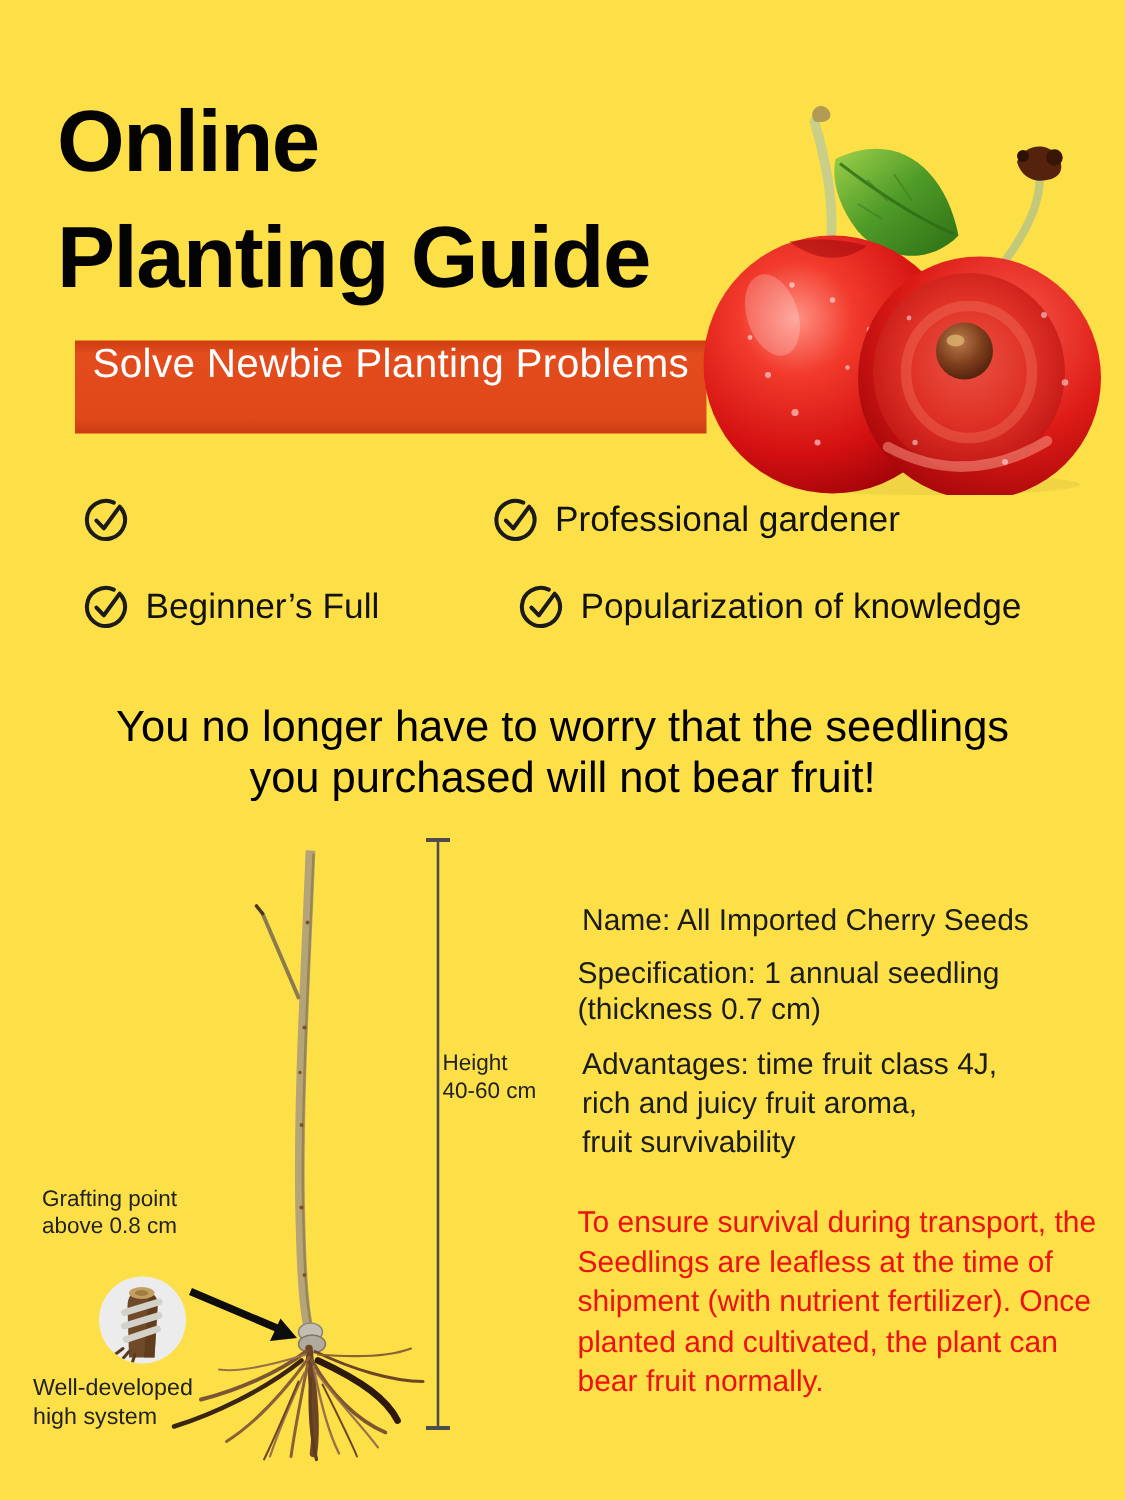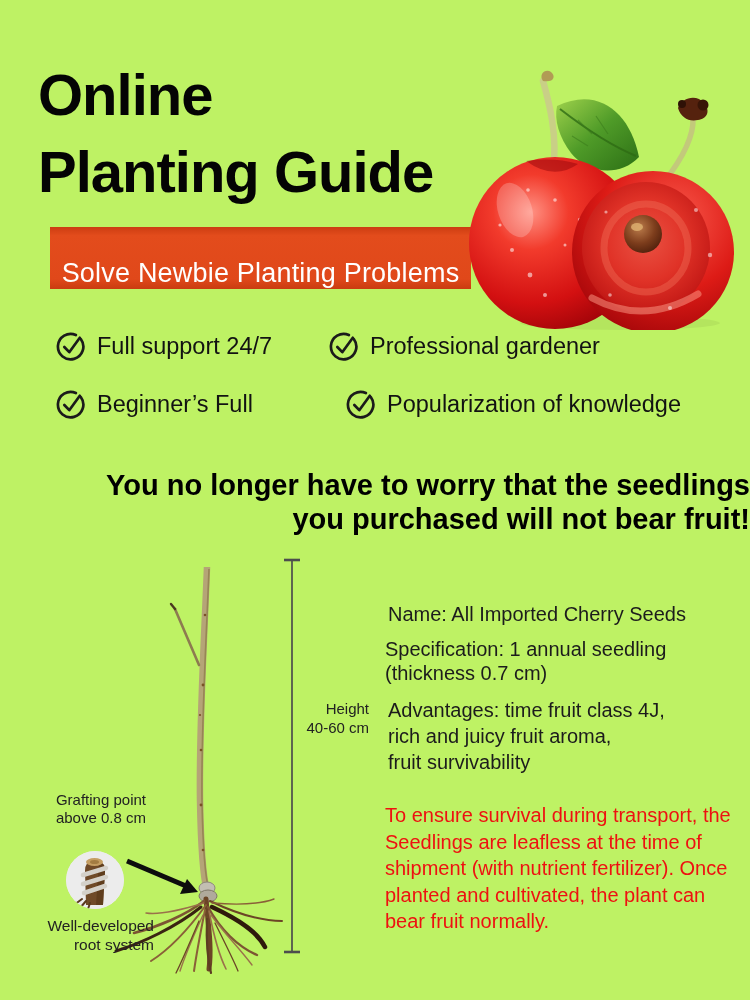--- a/index.html
+++ b/index.html
@@ -1,51 +1,51 @@
 <!DOCTYPE html>
 <html><head>
 <meta charset="utf-8">
 <style>
   * { margin:0; padding:0; box-sizing:border-box; }
   html,body { background:#fff; }
   #page {
-    position:relative; width:750px; height:1000px; background:#bef264;
+    position:relative; width:750px; height:1000px; background:#fde047;
     font-family:"Liberation Sans", sans-serif; overflow:hidden; color:#111;
   }
   
   .title {
     position:absolute; left:38px; top:56px;
     font-size:58px; font-weight:bold; line-height:77px;
     letter-spacing:-1px; color:#040404;
   }
   
   .banner {
     position:absolute; left:50px; top:227px; width:421px; height:62px;
     background:linear-gradient(180deg,#cc3d11 0%, #e34c1c 14%, #e0481a 84%, #c93c10 100%);
-    display:flex; align-items:flex-end; justify-content:center;
+    display:flex; align-items:flex-start; justify-content:center;
     z-index:1;
   }
   .banner span { color:#ffffff; font-size:27px; letter-spacing:0.2px; }
   
   .cherries { position:absolute; left:460px; top:60px; z-index:2; }
   
   .feature { position:absolute; display:flex; align-items:center; gap:11px; }
   .feature .fl { font-size:23.5px; color:#121212; }
   .f1 { left:55px;  top:331px; }
   .f2 { left:328px; top:331px; }
   .f3 { left:55px;  top:389px; }
   .f4 { left:345px; top:389px;text-align:right; }
   
   .headline {
-    position:absolute; left:0; top:468px; width:750px; text-align:right;
-    font-size:29px; font-weight:bold; line-height:34px; color:#000;
+    position:absolute; left:0; top:468px; width:750px; text-align:center;
+    font-size:29px; font-weight:normal; line-height:34px; color:#000;
   }
   
   .seedling { position:absolute; left:0; top:555px; }
-  .diagram-label { position:absolute; text-align:right; color:#222; }
+  .diagram-label { position:absolute; text-align:left; color:#222; }
   .height-label   { left:295px; top:699px; width:74px;  font-size:15px;  line-height:19px; }
   .grafting-label { left:28px;  top:791px; width:118px; font-size:15px;  line-height:18px; }
   .root-label     { left:22px;  top:916px; width:132px; font-size:15.5px; line-height:19px; }
   .inset {
     position:absolute; left:66px; top:851px; width:58px; height:58px;
     border-radius:50%; overflow:hidden; background:#ececec;
   }
   
   .ptext { position:absolute; color:#1c1c1c; font-size:20px; }
   .pname { left:388px; top:602px; line-height:25px; }
@@ -146,21 +146,20 @@
           <circle cx="146" cy="152" r="1.6"></circle>
       </g>
     </g>
   </svg>
 
   <div class="feature f1">
     <svg width="31" height="31" viewBox="0 0 30 30">
       <path d="M25.1,7.9 A12.3,12.3 0 1 1 20.2,3.9" fill="none" stroke="#1b1b1b" stroke-width="2.6" stroke-linecap="round"></path>
       <path d="M9,15.5 L13.8,20.5 L24,6.5" fill="none" stroke="#1b1b1b" stroke-width="2.6" stroke-linecap="round" stroke-linejoin="round"></path>
     </svg>
-    <span class="fl">Full support 24/7</span>
   </div>
   <div class="feature f2">
     <svg width="31" height="31" viewBox="0 0 30 30">
       <path d="M25.1,7.9 A12.3,12.3 0 1 1 20.2,3.9" fill="none" stroke="#1b1b1b" stroke-width="2.6" stroke-linecap="round"></path>
       <path d="M9,15.5 L13.8,20.5 L24,6.5" fill="none" stroke="#1b1b1b" stroke-width="2.6" stroke-linecap="round" stroke-linejoin="round"></path>
     </svg>
     <span class="fl">Professional gardener</span>
   </div>
   <div class="feature f3">
     <svg width="31" height="31" viewBox="0 0 30 30">
@@ -245,21 +244,21 @@
   <div class="diagram-label height-label">
     <div>Height</div>
     <div>40-60 cm</div>
   </div>
   <div class="diagram-label grafting-label">
     <div>Grafting point</div>
     <div>above 0.8 cm</div>
   </div>
   <div class="diagram-label root-label">
     <div>Well-developed</div>
-    <div>root system</div>
+    <div>high system</div>
   </div>
 
   <div class="ptext pname">Name: All Imported Cherry Seeds</div>
   <div class="ptext pspec">
     <div>Specification: 1 annual seedling</div>
     <div>(thickness 0.7 cm)</div>
   </div>
   <div class="ptext padv">
     <div>Advantages: time fruit class 4J,</div>
     <div>rich and juicy fruit aroma,</div>

